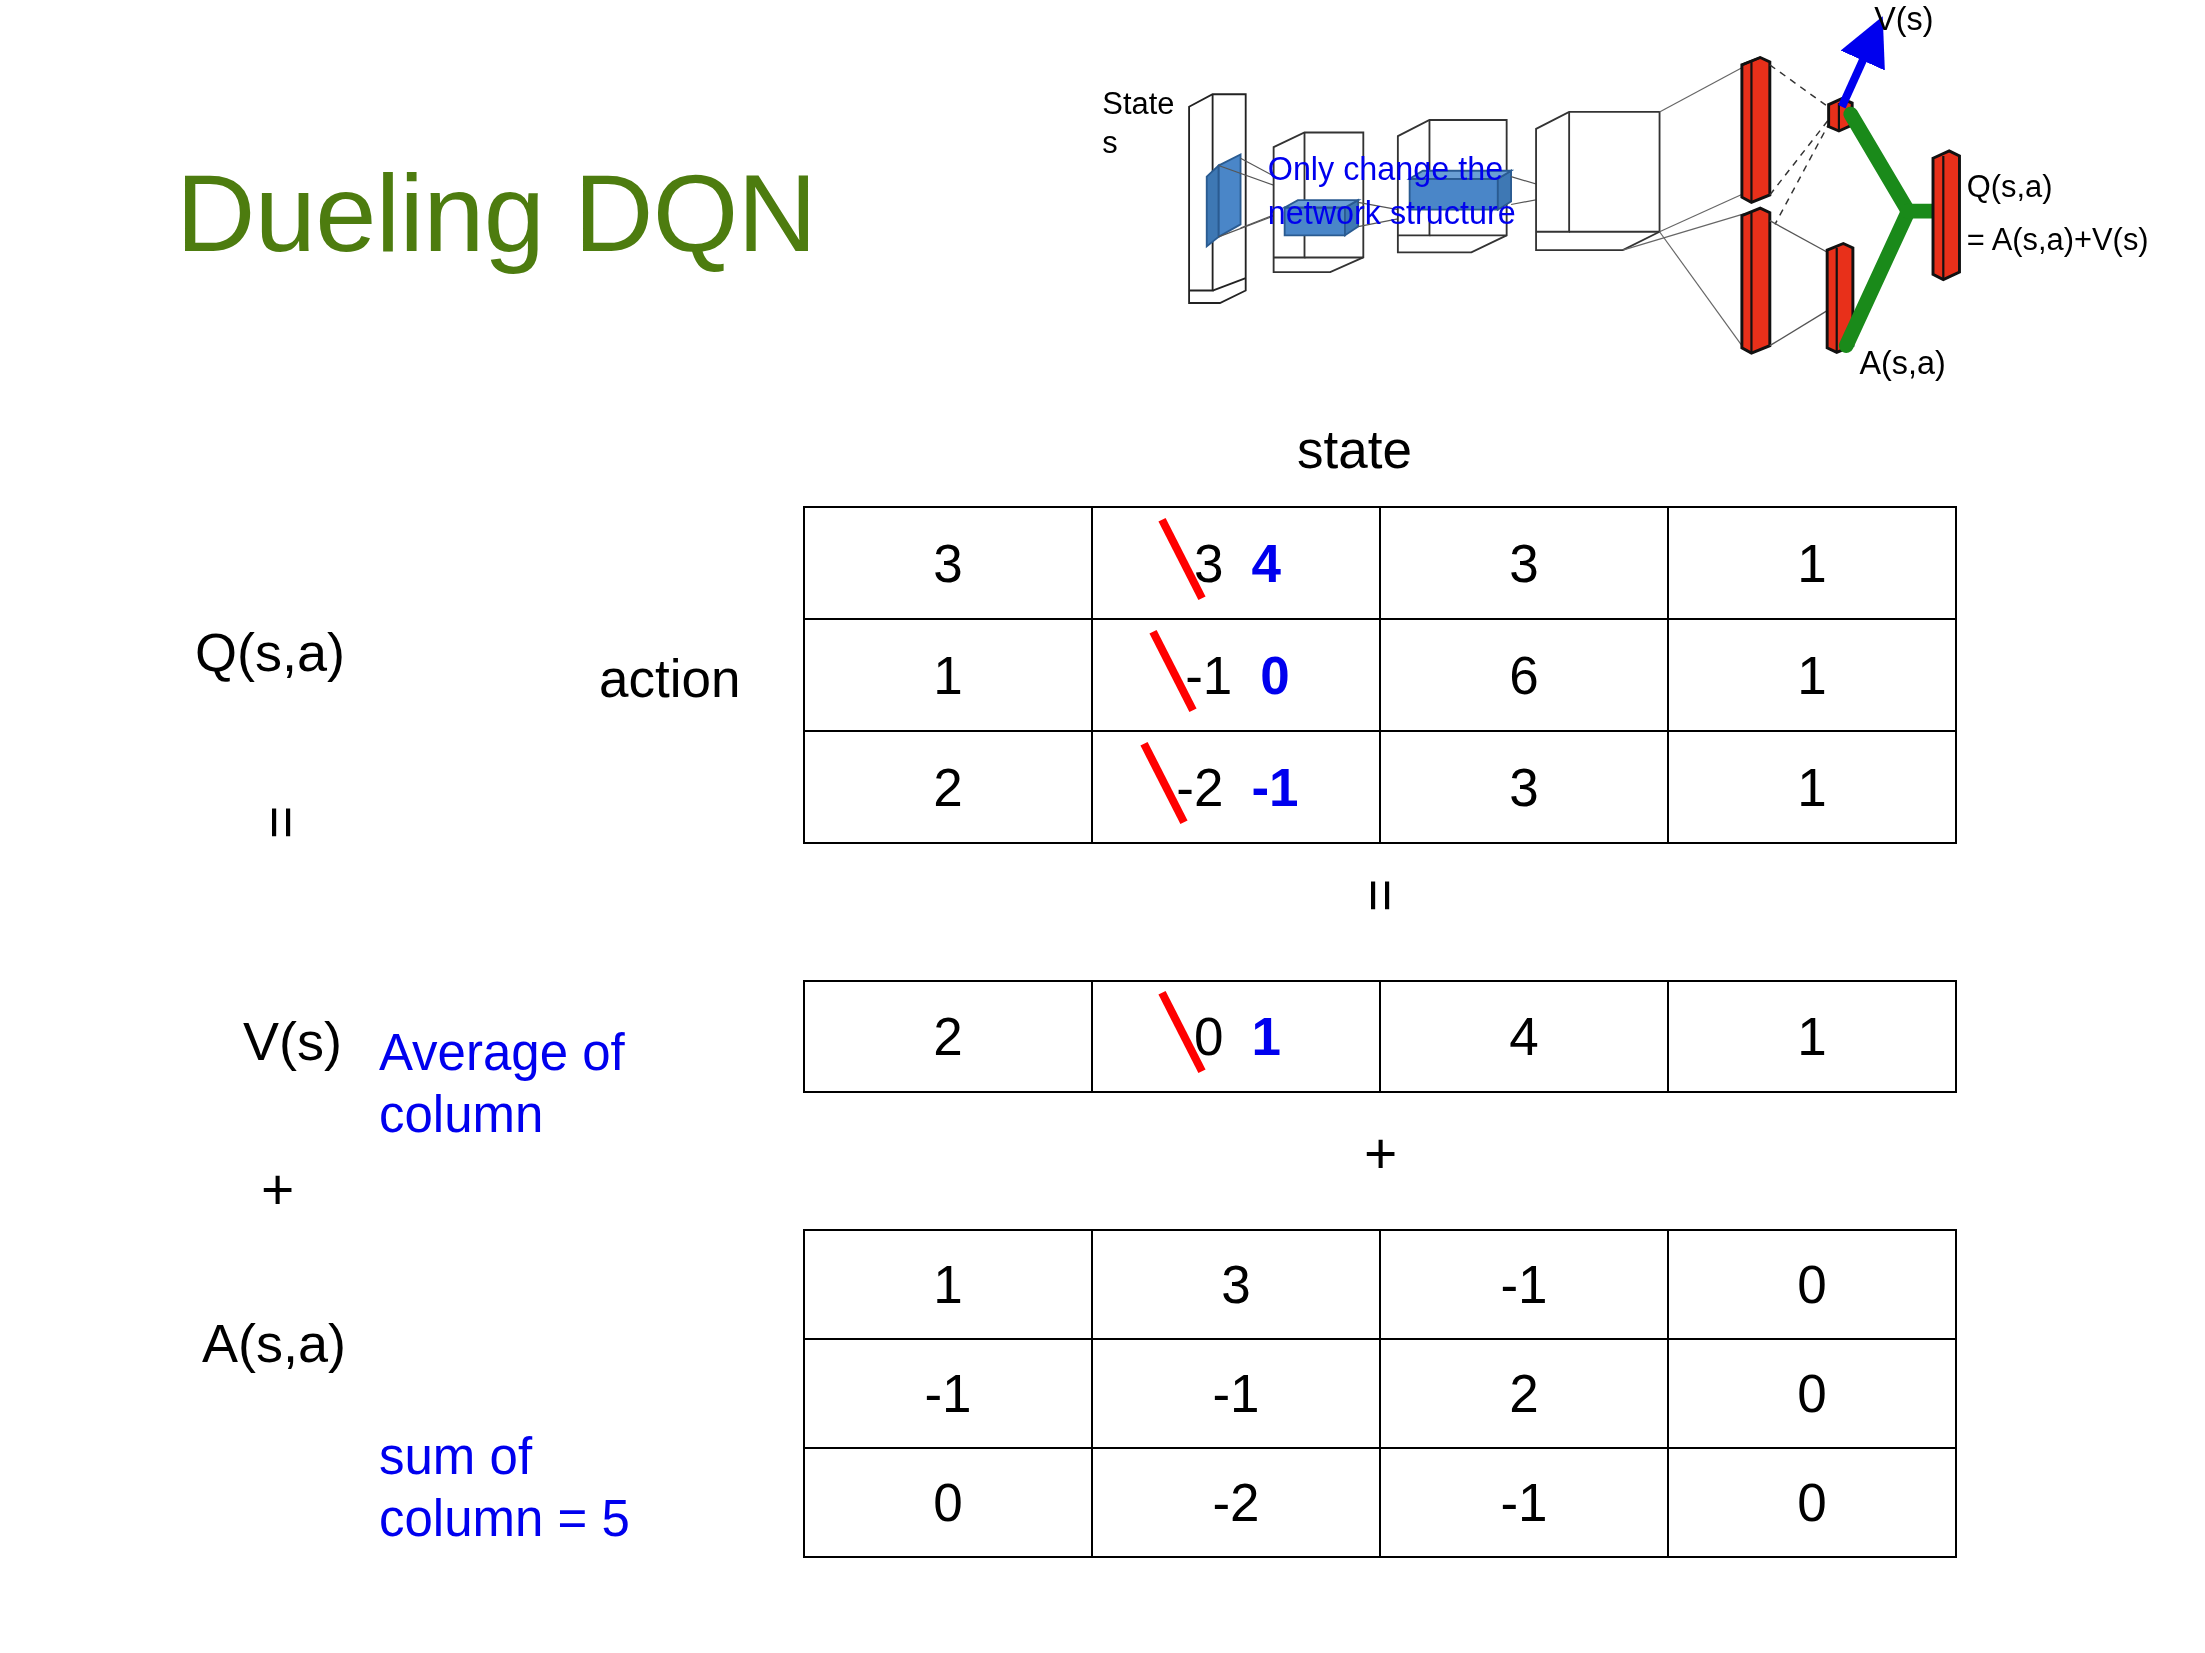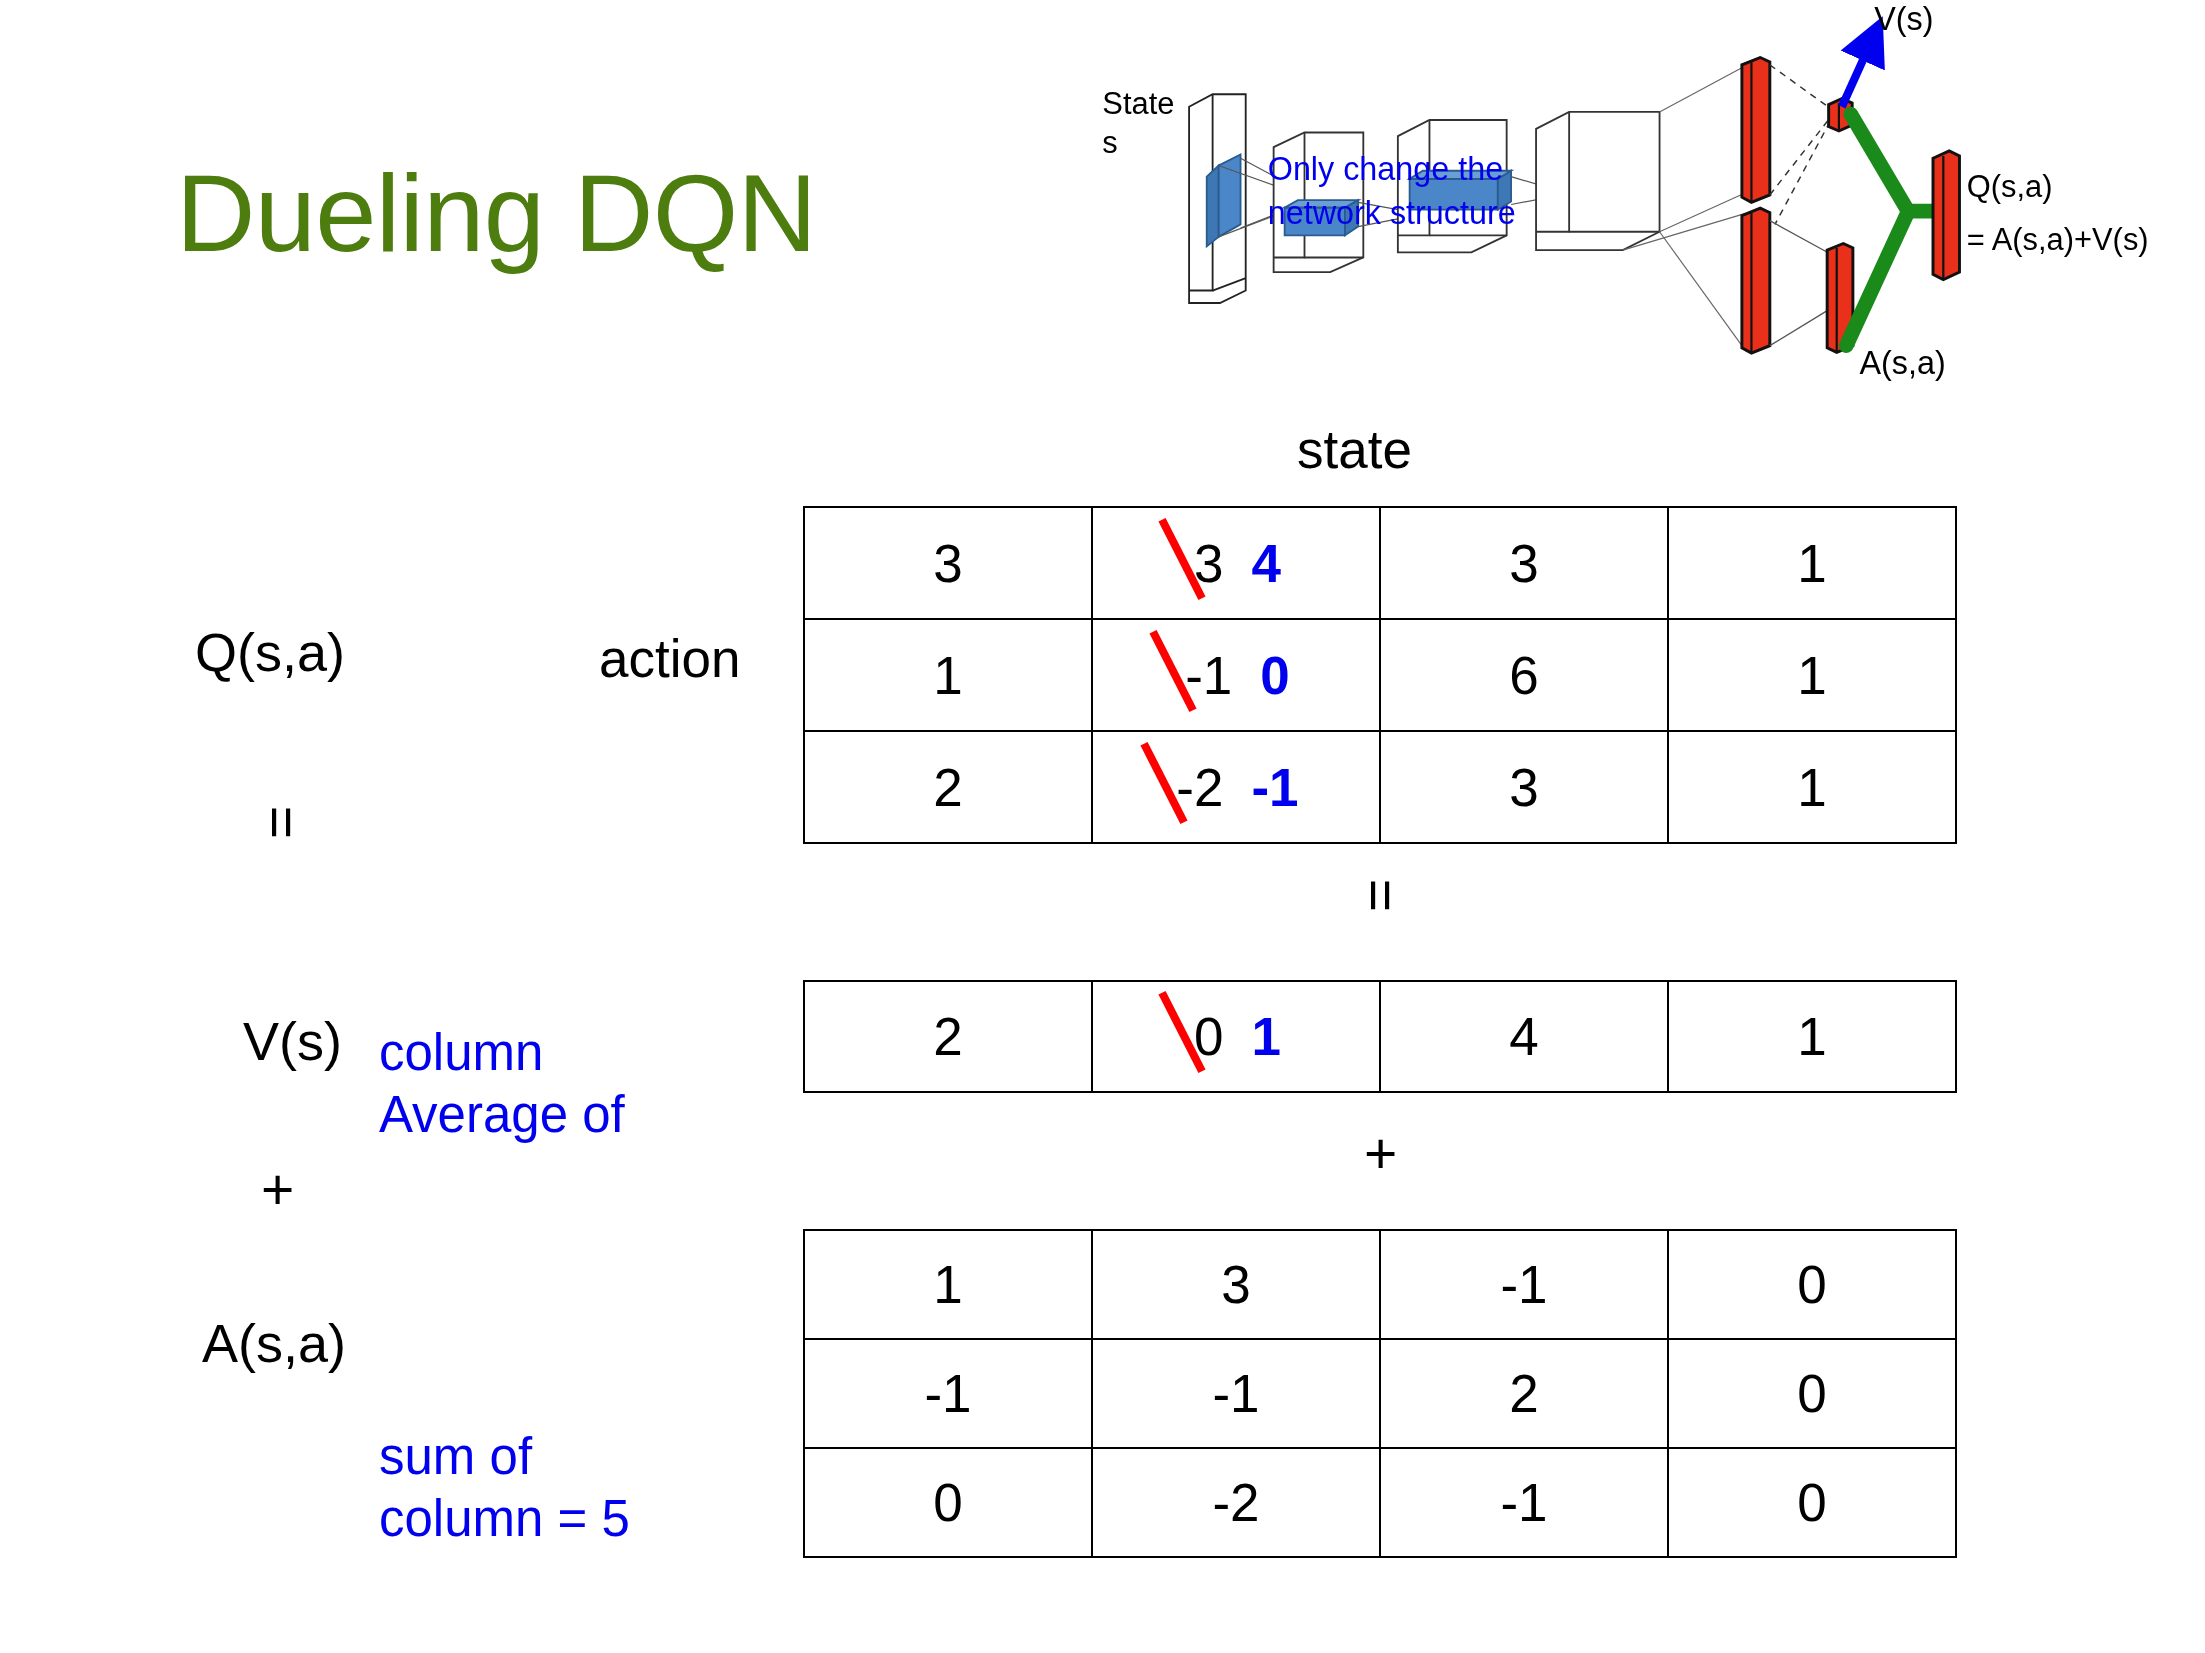--- a/index.html
+++ b/index.html
@@ -59,21 +59,21 @@
     font-size:57px;
     color:#000000;
     line-height:1;
     transform:rotate(90deg);
     transform-origin:center center;
     display:inline-block;
     font-weight:400;
   }
 
   #label-q{ left:195px; top:625px; }
-  #label-action{ left:599px; top:632px; font-size:53px; }
+  #label-action{ left:599px; top:652px; font-size:53px; }
   #label-state{ left:1297px; top:423px; font-size:53px; }
   #eq-1{ left:265px; top:794px; }
   #eq-2{ left:1364px; top:867px; }
   #plus-mid{ left:1364px; top:1125px; }
   #label-v{ left:243px; top:1014px; }
   #plus-left{ left:261px; top:1161px; }
   #label-a{ left:202px; top:1316px; }
   #note-avg{ left:379px; top:1022px; }
   #note-sum{ left:379px; top:1426px; }
 
@@ -283,22 +283,22 @@
 
 <div class="abs op-sym" id="plus-mid">+</div>
 
 <div class="abs big-label" id="label-v">V(s)</div>
 
 <div class="abs op-sym" id="plus-left">+</div>
 
 <div class="abs big-label" id="label-a">A(s,a)</div>
 
 <div class="abs blue-note" id="note-avg">
+  <div>Average of</div>
   <div>column</div>
-  <div>Average of</div>
 </div>
 
 <div class="abs blue-note" id="note-sum">
   <div>sum of</div>
   <div>column = 5</div>
 </div>
 
 <table class="grid" id="table-q">
     <tbody>
       <tr>

